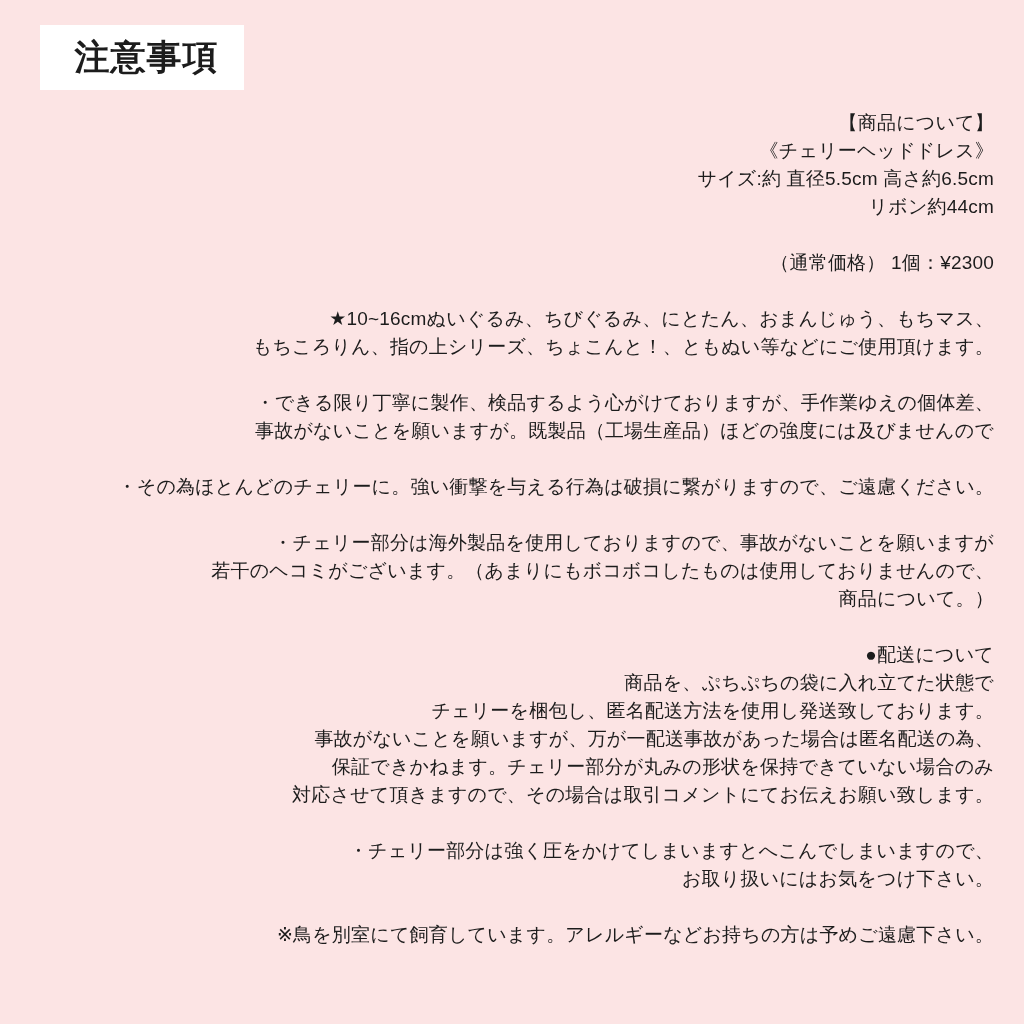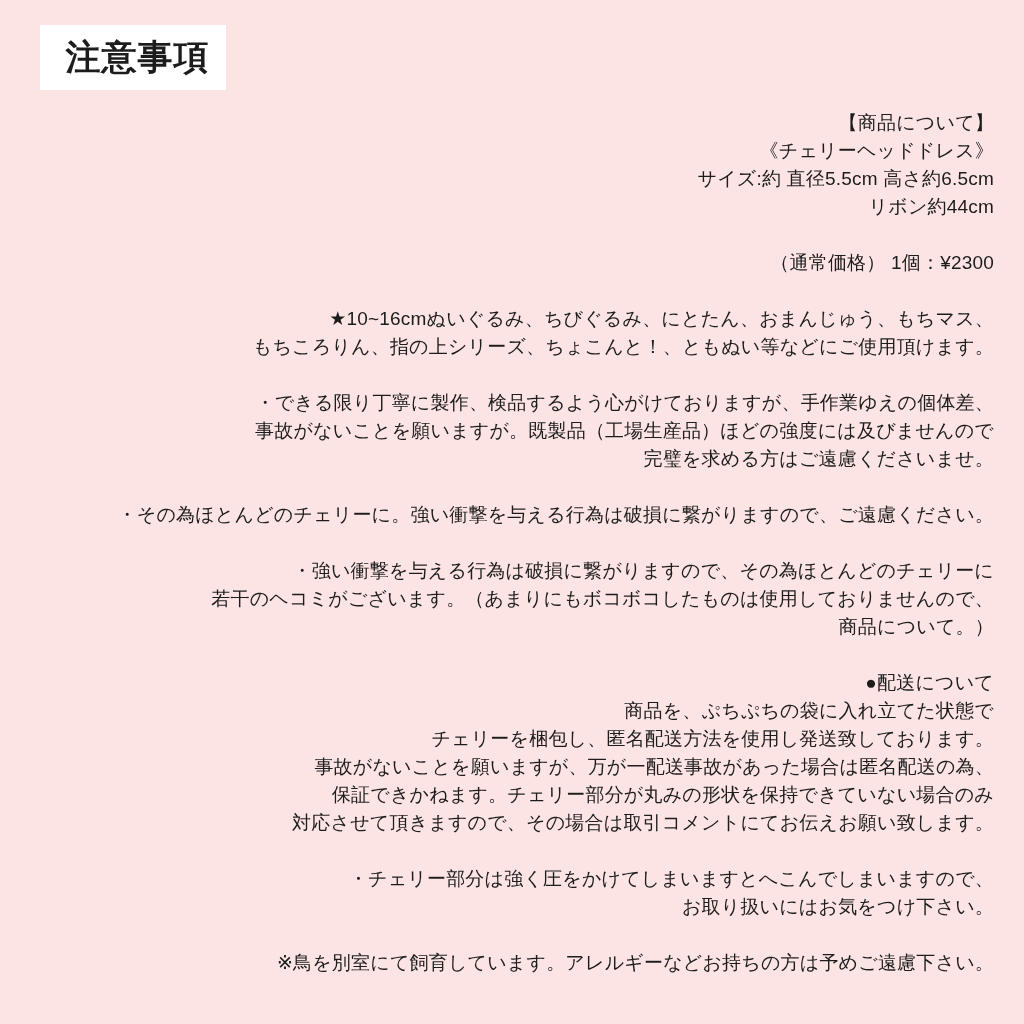--- a/index.html
+++ b/index.html
@@ -11,21 +11,21 @@
   html,body{width:1024px;height:1024px;overflow:hidden;}
   body{
     background:var(--bg);
     color:var(--fg);
     font-family:"Liberation Sans","DejaVu Sans",sans-serif;
   }
   .title-box{
     position:absolute;
     left:40px;
     top:25px;
-    width:186px;
+    width:204px;
     height:65px;
     background:var(--titlebox);
     display:flex;
     align-items:center;
     justify-content:center;
     padding-left:9px;
   }
   .title-text{
     font-size:35px;
     font-weight:bold;
@@ -66,27 +66,26 @@
     <div class="paragraph">
       <div class="line">（通常価格） 1個：¥2300</div>
     </div>
     <div class="paragraph">
       <div class="line">★10~16cmぬいぐるみ、ちびぐるみ、にとたん、おまんじゅう、もちマス、</div>
       <div class="line">もちころりん、指の上シリーズ、ちょこんと！、ともぬい等などにご使用頂けます。</div>
     </div>
     <div class="paragraph">
       <div class="line">・できる限り丁寧に製作、検品するよう心がけておりますが、手作業ゆえの個体差、</div>
       <div class="line">事故がないことを願いますが。既製品（工場生産品）ほどの強度には及びませんので</div>
-      <div class="line">完璧を求める方はご遠慮くださいませ。</div>
     </div>
     <div class="paragraph">
       <div class="line">・その為ほとんどのチェリーに。強い衝撃を与える行為は破損に繋がりますので、ご遠慮ください。</div>
     </div>
     <div class="paragraph">
-      <div class="line">・強い衝撃を与える行為は破損に繋がりますので、その為ほとんどのチェリーに</div>
+      <div class="line">・チェリー部分は海外製品を使用しておりますので、事故がないことを願いますが</div>
       <div class="line">若干のヘコミがございます。（あまりにもボコボコしたものは使用しておりませんので、</div>
       <div class="line">商品について。）</div>
     </div>
     <div class="paragraph">
       <div class="line">●配送について</div>
       <div class="line">商品を、ぷちぷちの袋に入れ立てた状態で</div>
       <div class="line">チェリーを梱包し、匿名配送方法を使用し発送致しております。</div>
       <div class="line">事故がないことを願いますが、万が一配送事故があった場合は匿名配送の為、</div>
       <div class="line">保証できかねます。チェリー部分が丸みの形状を保持できていない場合のみ</div>
       <div class="line">対応させて頂きますので、その場合は取引コメントにてお伝えお願い致します。</div>

